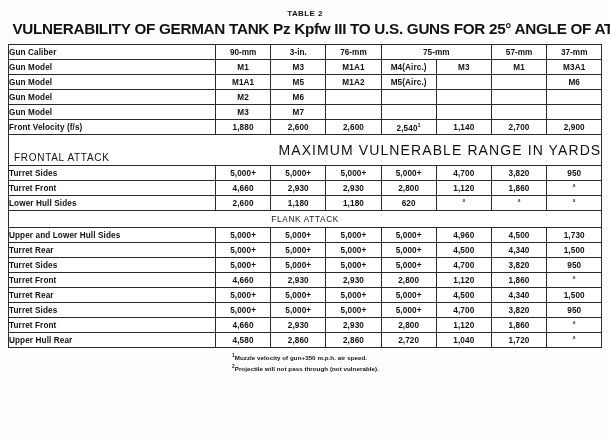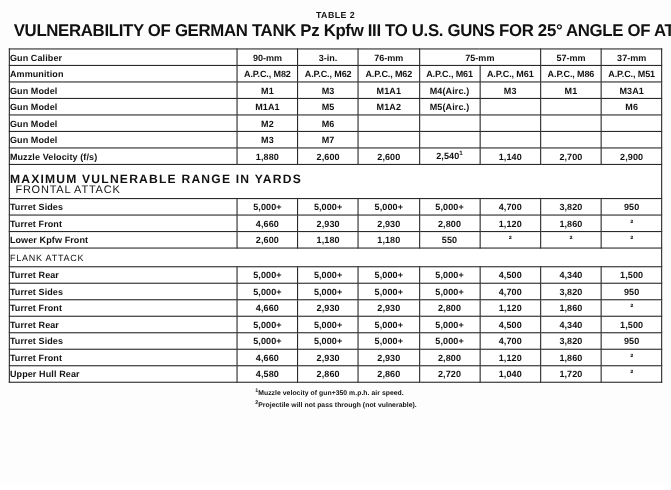--- a/index.html
+++ b/index.html
@@ -94,37 +94,37 @@
   }
   .band-inner {
     position: relative;
     height: 30px;
   }
   .band-center {
     position: absolute;
     top: 7px;
     left: 0;
     right: 0;
-    text-align: left;
-    font-size: 11px;
-    font-weight: bold;
+    text-align: right;
+    font-size: 14px;
+    font-weight: normal;
     letter-spacing: 1.1px;
   }
   .band-left {
     position: absolute;
     bottom: 2px;
     left: 5px;
     font-size: 10px;
     letter-spacing: 0.7px;
   }
   .section-row {
     height: 17px;
   }
   .section-name {
-    text-align: left;
+    text-align: center;
     padding-left: 5px;
     font-size: 9.2px;
     letter-spacing: 0.7px;
   }
 
   sup.fn {
     font-size: 5.6px;
     vertical-align: super;
     font-weight: bold;
   }
@@ -171,30 +171,20 @@
     </colgroup>
     <tbody id="table-body">
         <tr>
           <td class="lbl">Gun Caliber</td>
           <td class="hdr">90-mm</td>
           <td class="hdr">3-in.</td>
           <td class="hdr">76-mm</td>
           <td class="hdr" colspan="2">75-mm</td>
           <td class="hdr">57-mm</td>
           <td class="hdr">37-mm</td>
-        </tr>
-        <tr>
-          <td class="lbl">Ammunition</td>
-          <td class="ammo">A.P.C., M82</td>
-          <td class="ammo">A.P.C., M62</td>
-          <td class="ammo">A.P.C., M62</td>
-          <td class="ammo">A.P.C., M61</td>
-          <td class="ammo">A.P.C., M61</td>
-          <td class="ammo">A.P.C., M86</td>
-          <td class="ammo">A.P.C., M51</td>
         </tr>
         <tr>
           <td class="lbl">Gun Model</td>
           <td class="val">M1</td>
           <td class="val">M3</td>
           <td class="val">M1A1</td>
           <td class="val">M4(Airc.)</td>
           <td class="val">M3</td>
           <td class="val">M1</td>
           <td class="val">M3A1</td>
@@ -223,21 +213,21 @@
           <td class="lbl">Gun Model</td>
           <td class="val">M3</td>
           <td class="val">M7</td>
           <td class="val"></td>
           <td class="val"></td>
           <td class="val"></td>
           <td class="val"></td>
           <td class="val"></td>
         </tr>
         <tr>
-          <td class="lbl">Muzzle Velocity (f/s)</td>
+          <td class="lbl">Front Velocity (f/s)</td>
           <td class="val">1,880</td>
           <td class="val">2,600</td>
           <td class="val">2,600</td>
           <td class="val">2,540<sup class="fn">1</sup></td>
           <td class="val">1,140</td>
           <td class="val">2,700</td>
           <td class="val">2,900</td>
         </tr>
         <tr class="section-band">
           <td colspan="8">
@@ -261,31 +251,41 @@
           <td class="lbl">Turret Front</td>
           <td class="val">4,660</td>
           <td class="val">2,930</td>
           <td class="val">2,930</td>
           <td class="val">2,800</td>
           <td class="val">1,120</td>
           <td class="val">1,860</td>
           <td class="fn-only">²</td>
         </tr>
         <tr>
-          <td class="lbl">Lower Kpfw Front</td>
+          <td class="lbl">Lower Hull Sides</td>
           <td class="val">2,600</td>
           <td class="val">1,180</td>
           <td class="val">1,180</td>
-          <td class="val">550</td>
+          <td class="val">620</td>
           <td class="fn-only">²</td>
           <td class="fn-only">²</td>
           <td class="fn-only">²</td>
         </tr>
         <tr class="section-row">
           <td class="section-name" colspan="8">FLANK ATTACK</td>
+        </tr>
+        <tr>
+          <td class="lbl">Upper and Lower Hull Sides</td>
+          <td class="val">5,000+</td>
+          <td class="val">5,000+</td>
+          <td class="val">5,000+</td>
+          <td class="val">5,000+</td>
+          <td class="val">4,960</td>
+          <td class="val">4,500</td>
+          <td class="val">1,730</td>
         </tr>
         <tr>
           <td class="lbl">Turret Rear</td>
           <td class="val">5,000+</td>
           <td class="val">5,000+</td>
           <td class="val">5,000+</td>
           <td class="val">5,000+</td>
           <td class="val">4,500</td>
           <td class="val">4,340</td>
           <td class="val">1,500</td>

